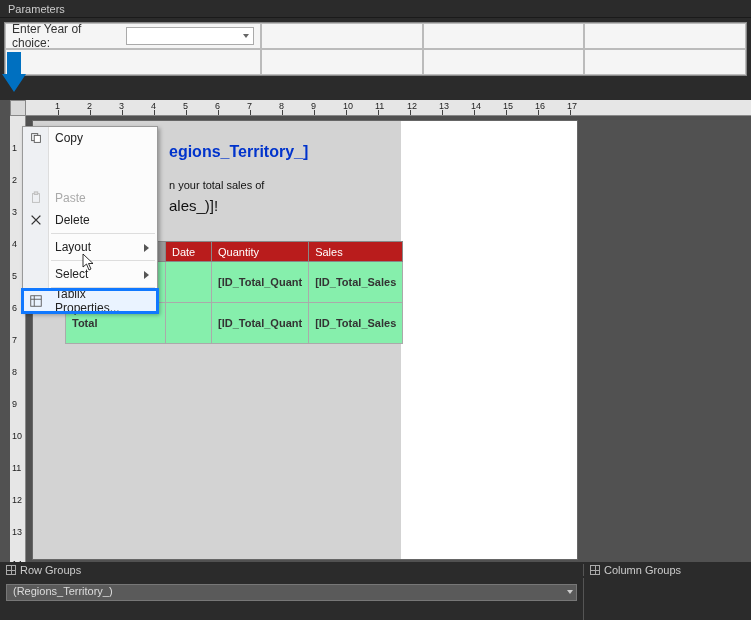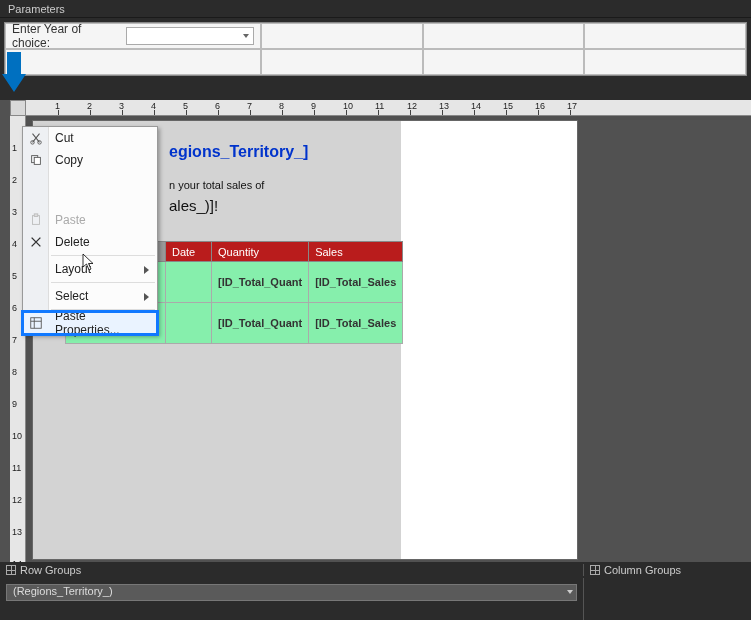--- a/index.html
+++ b/index.html
@@ -244,30 +244,20 @@
     </div>
   </div>
 </div>
 
 <div class="ctx">
   <div class="gutter"></div>
 
   <div class="ctx-item">
     <span class="ctx-icon">
       <svg viewBox="0 0 16 16">
-          <path d="M4 3 L12 13 M12 3 L4 13" stroke="#555" stroke-width="1.2" fill="none"></path>
-          <circle cx="4" cy="13" r="2" fill="none" stroke="#555"></circle>
-          <circle cx="12" cy="13" r="2" fill="none" stroke="#555"></circle>
-        </svg>
-    </span>
-    <span>Cut</span>
-  </div>
-  <div class="ctx-item">
-    <span class="ctx-icon">
-      <svg viewBox="0 0 16 16">
           <rect x="3" y="3" width="7" height="8" fill="none" stroke="#555"></rect>
           <rect x="6" y="5" width="7" height="8" fill="#fff" stroke="#555"></rect>
         </svg>
     </span>
     <span>Copy</span>
   </div>
   <div class="ctx-item disabled">
     <span class="ctx-icon">
       <svg viewBox="0 0 16 16">
           <rect x="4" y="3" width="8" height="10" fill="none" stroke="#bbb"></rect>
@@ -294,21 +284,21 @@
   </div>
   <div class="ctx-sep"></div>
   <div class="ctx-item highlight">
     <span class="ctx-icon">
       <svg viewBox="0 0 16 16">
           <rect x="2" y="2" width="12" height="12" fill="none" stroke="#555"></rect>
           <line x1="2" y1="6" x2="14" y2="6" stroke="#555"></line>
           <line x1="6" y1="2" x2="6" y2="14" stroke="#555"></line>
         </svg>
     </span>
-    <span>Paste Properties...</span>
+    <span>Tablix Properties...</span>
   </div>
 </div>
 
 <div class="cursor">
   <svg viewBox="0 0 14 18">
       <path d="M1 1 L1 14 L4.5 11 L7 17 L9 16 L6.5 10.5 L11 10.5 Z" fill="#fff" stroke="#000" stroke-width="0.8"></path>
     </svg>
 </div>
 
 <div class="groups-bar">

